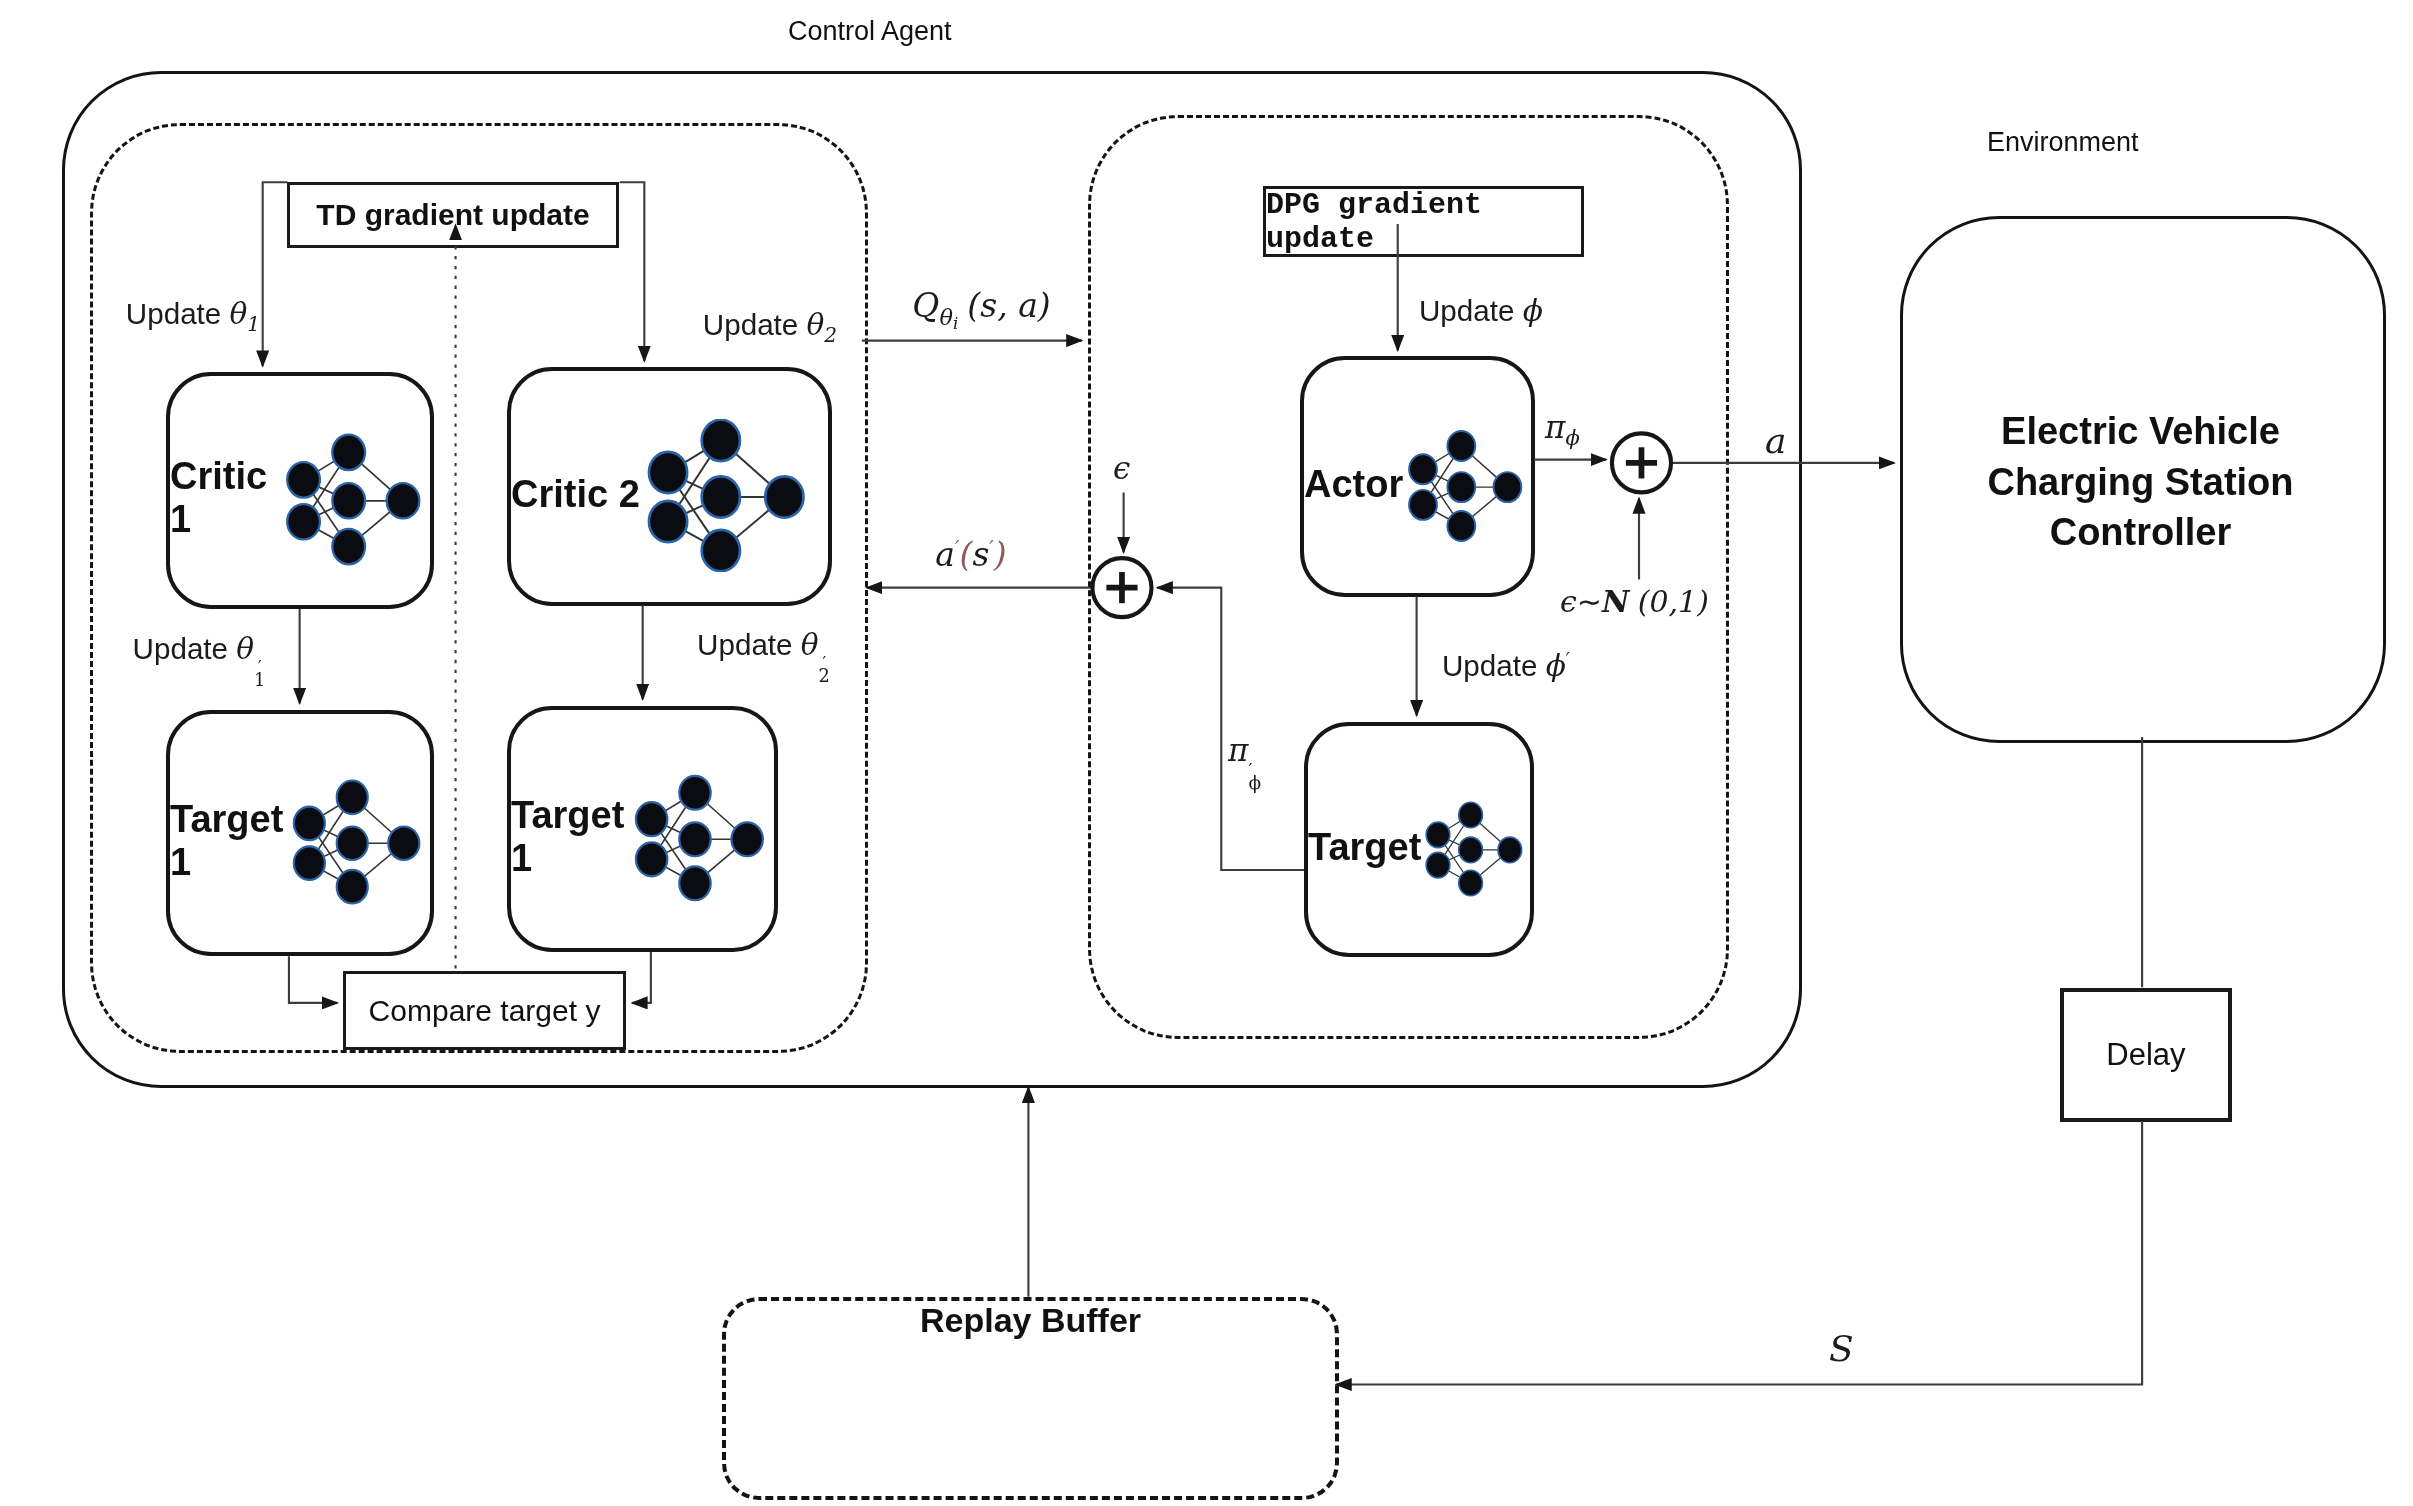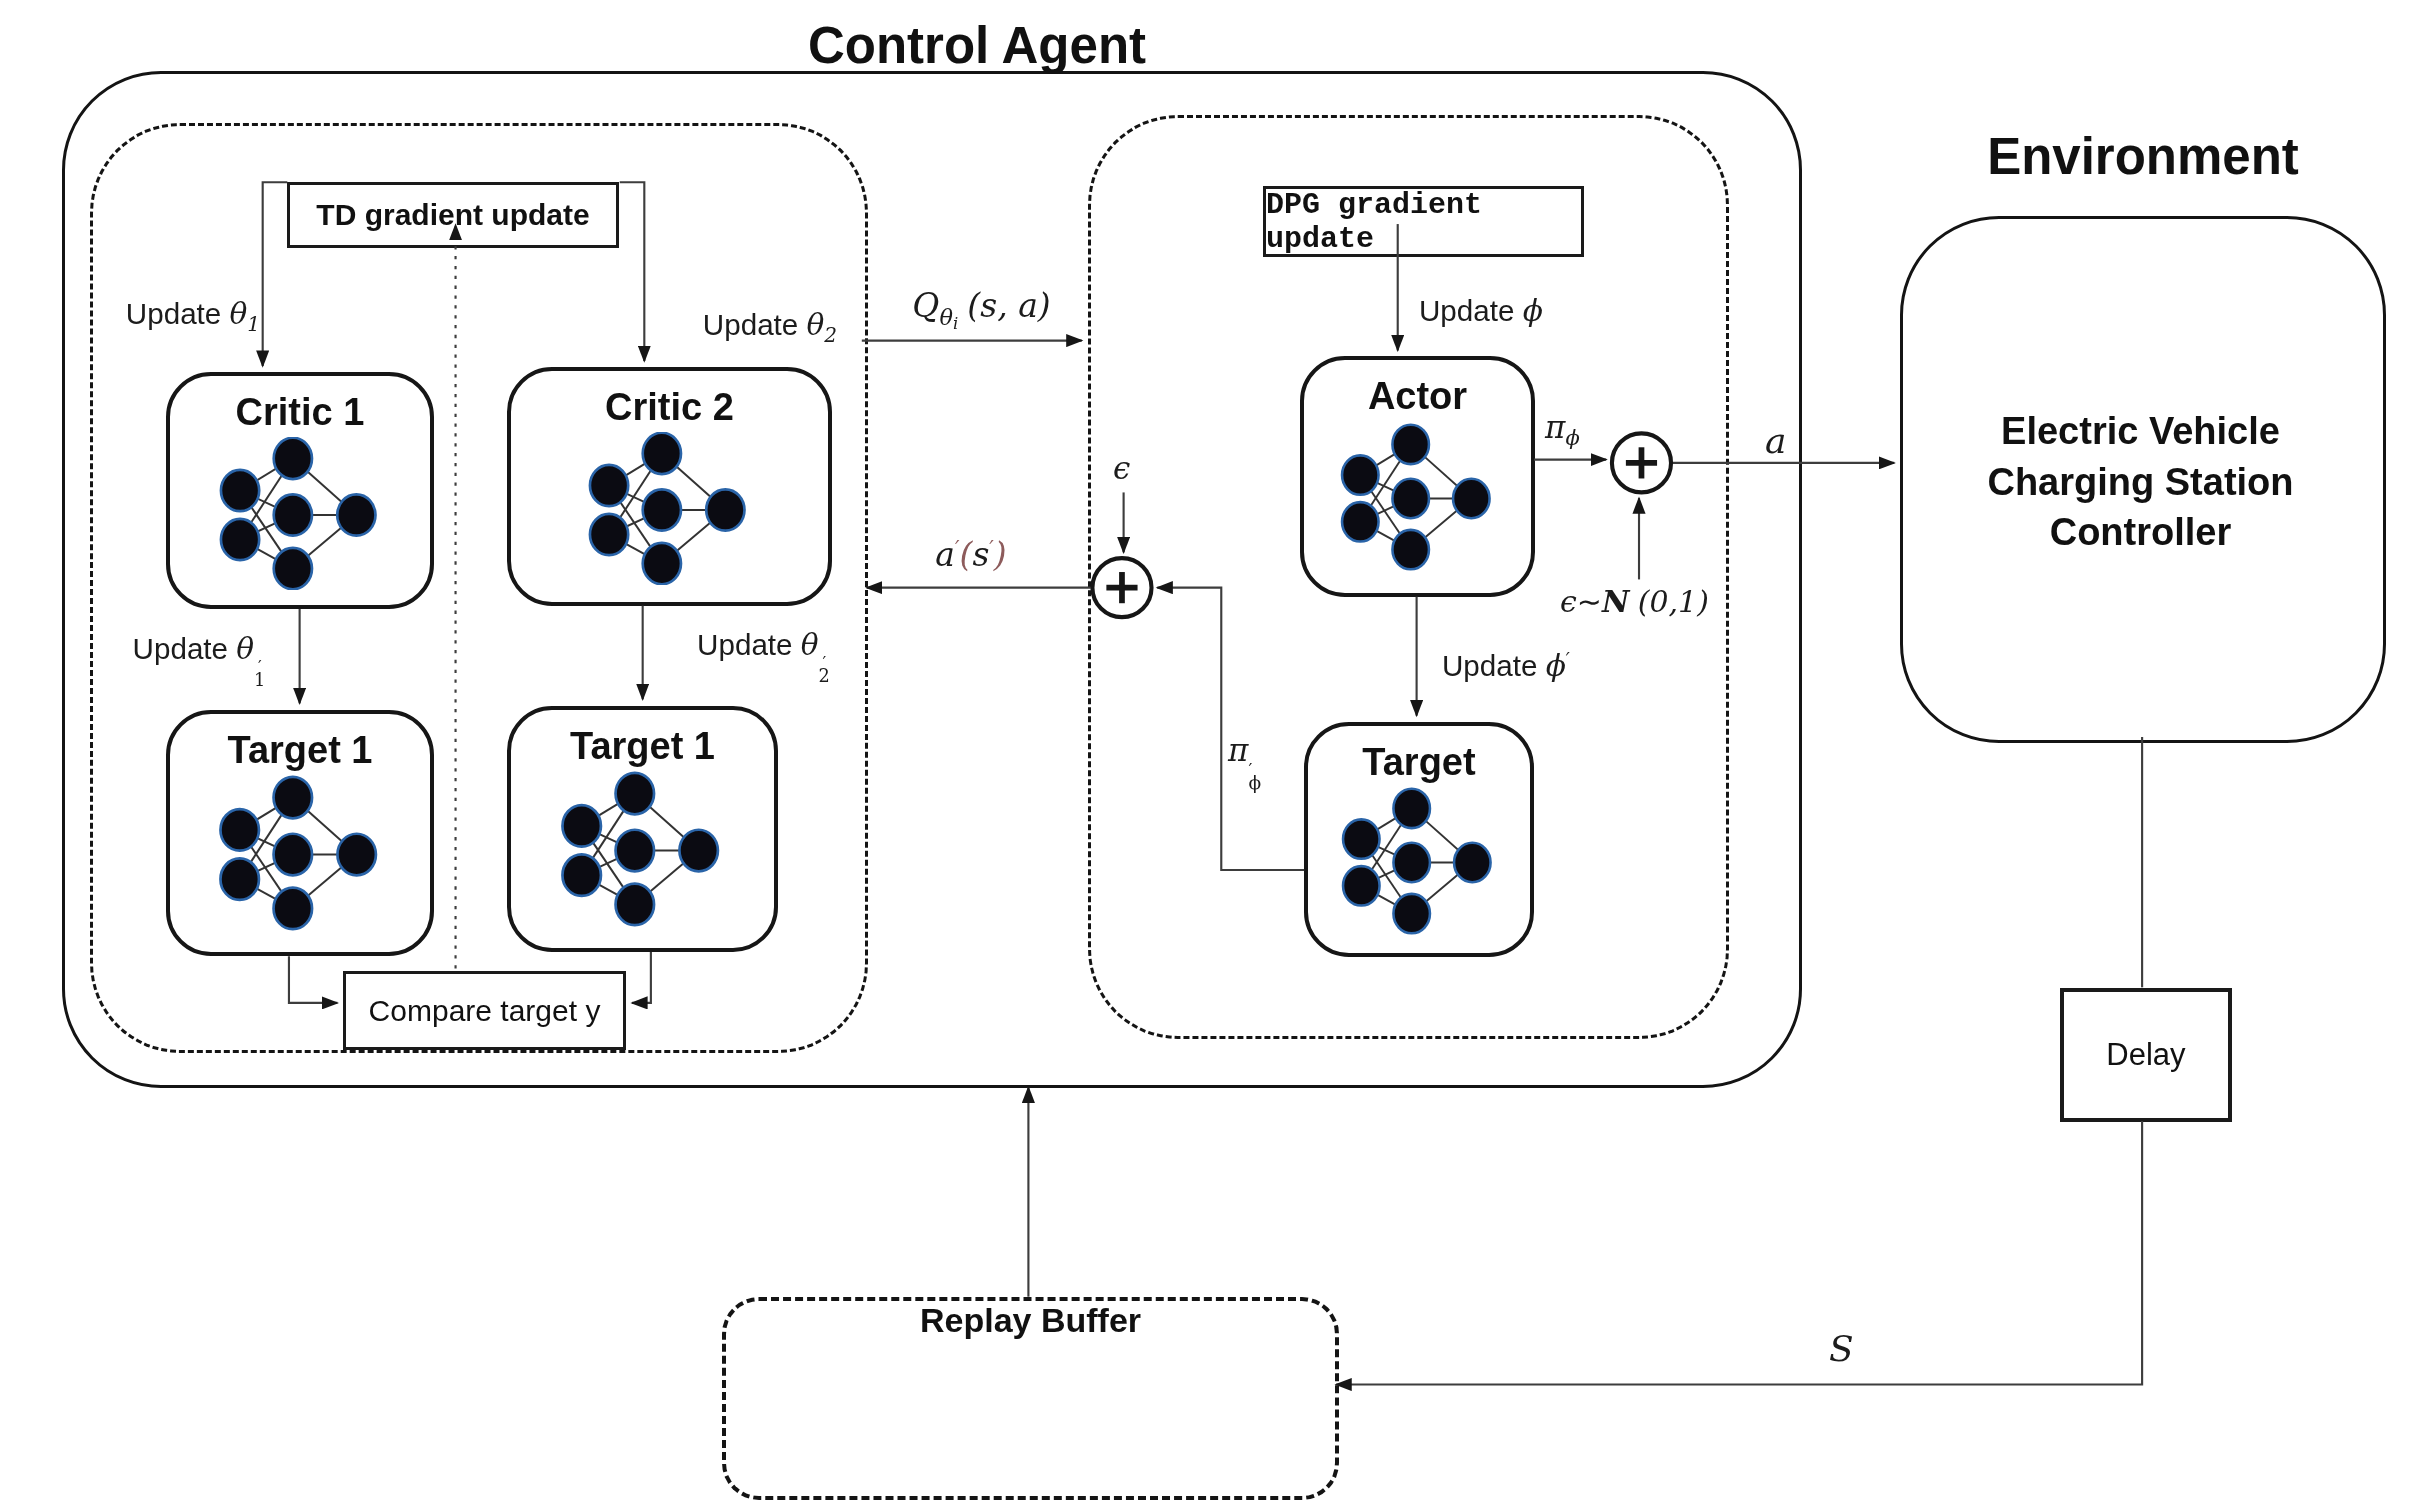--- a/index.html
+++ b/index.html
@@ -1,25 +1,25 @@
 <!DOCTYPE html>
 <html style="font-size:13px"><head>
 <meta charset="utf-8">
 <style>
   html,body{margin:0;padding:0;background:#ffffff;}
   body{width:2413px;height:1506px;position:relative;font-family:"Liberation Sans",sans-serif;color:#111;}
   .abs{position:absolute;}
   .region{position:absolute;background:transparent;}
   .region.solid{border:3.3px solid #141414;border-radius:99px;}
   .region.dashed{border:3.3px dashed #141414;border-radius:90px;}
-  .nnbox{position:absolute;background:#fff;border:4.1px solid #161616;border-radius:45px;display:flex;flex-direction:column;align-items:center;padding-top:15px;box-sizing:border-box;}
+  .nnbox{position:absolute;background:#fff;border:4.1px solid #161616;border-radius:45px;display:flex;flex-direction:row;align-items:center;padding-top:15px;box-sizing:border-box;}
   .nnbox .bt{font-weight:bold;font-size:38px;letter-spacing:0px;}
   .rect{position:absolute;background:#fff;border:3.3px solid #1a1a1a;display:flex;align-items:center;justify-content:center;box-sizing:border-box;}
   .rect.bold-label{font-weight:bold;font-size:30px;margin-top:32px;}
-  .title{position:absolute;font-weight:bold;font-size:51px;text-align:center;}
+  .title{position:absolute;font-weight:normal;font-size:27px;text-align:left;}
   .lbl{position:absolute;font-size:29.6px;color:#1c1c1c;white-space:nowrap;}
   .math{font-family:"DejaVu Serif",serif;font-style:italic;}
   .msub{font-family:"DejaVu Serif",serif;font-style:italic;font-size:0.68em;vertical-align:-0.35em;}
   .msubsub{font-family:"DejaVu Serif",serif;font-style:italic;font-size:0.5em;vertical-align:-0.75em;}
   .stack{display:inline-flex;flex-direction:column;line-height:0.75;vertical-align:-0.45em;font-family:"DejaVu Serif",serif;}
   .stack .sp{font-size:0.55em;}
   .stack .sb{font-size:0.6em;}
   .maroon{color:#8d5b5b;}
   svg.overlay{position:absolute;left:0;top:0;pointer-events:none;}
   .nn{margin-top:3.3px;}

